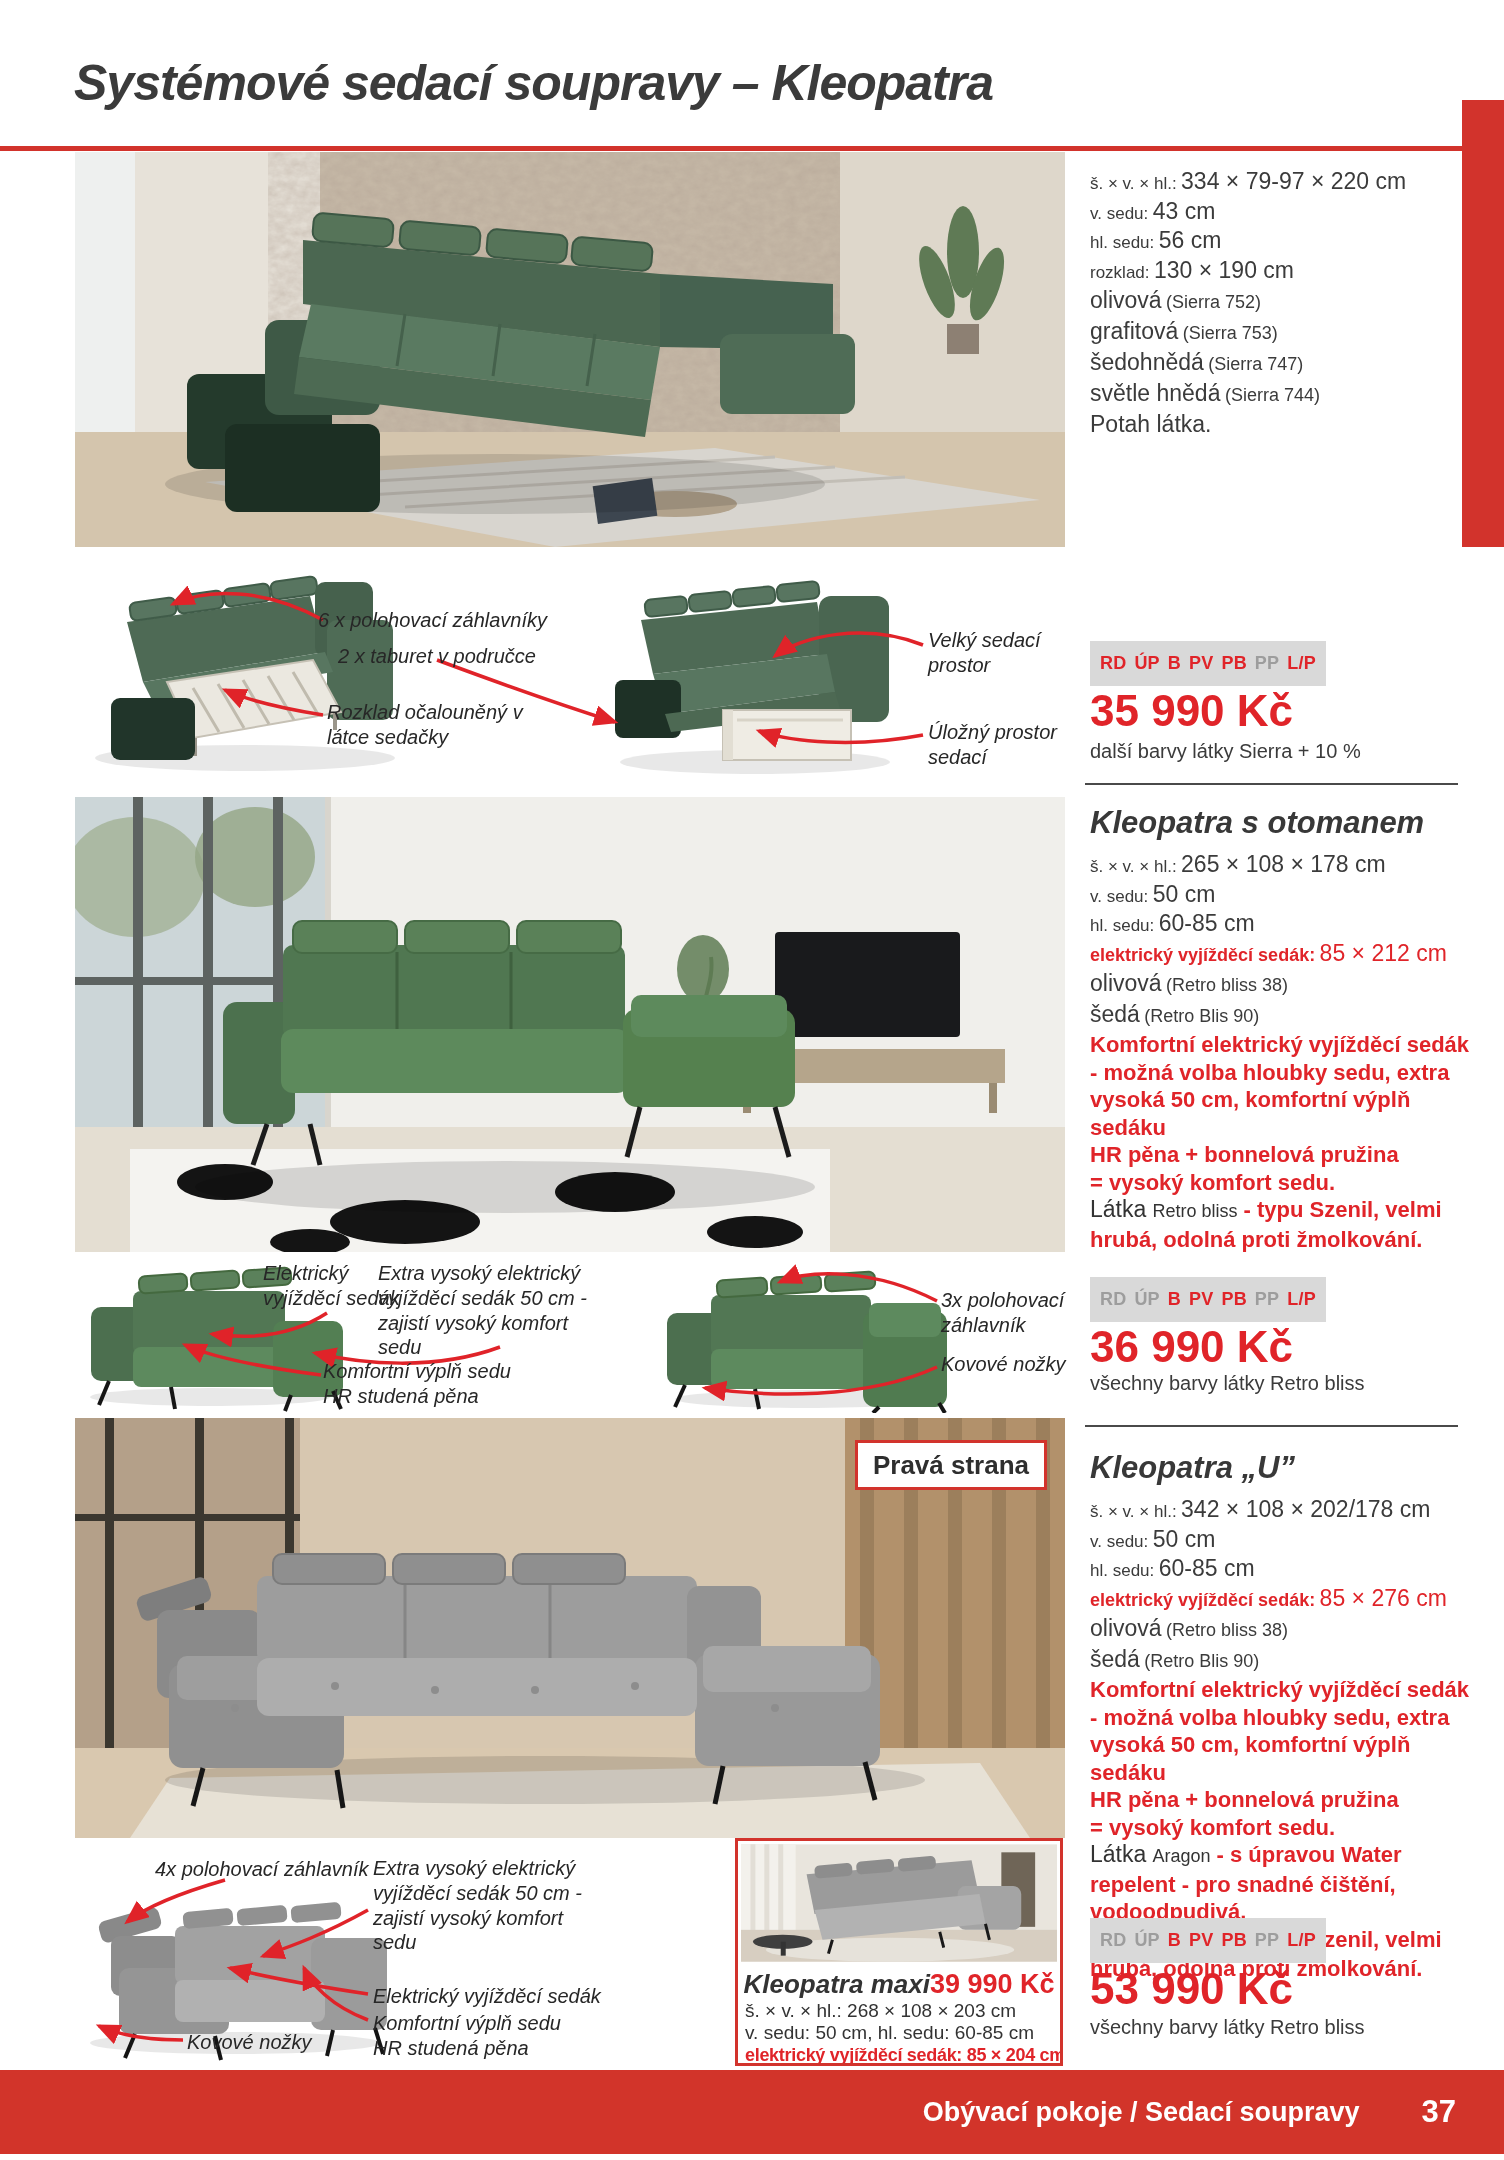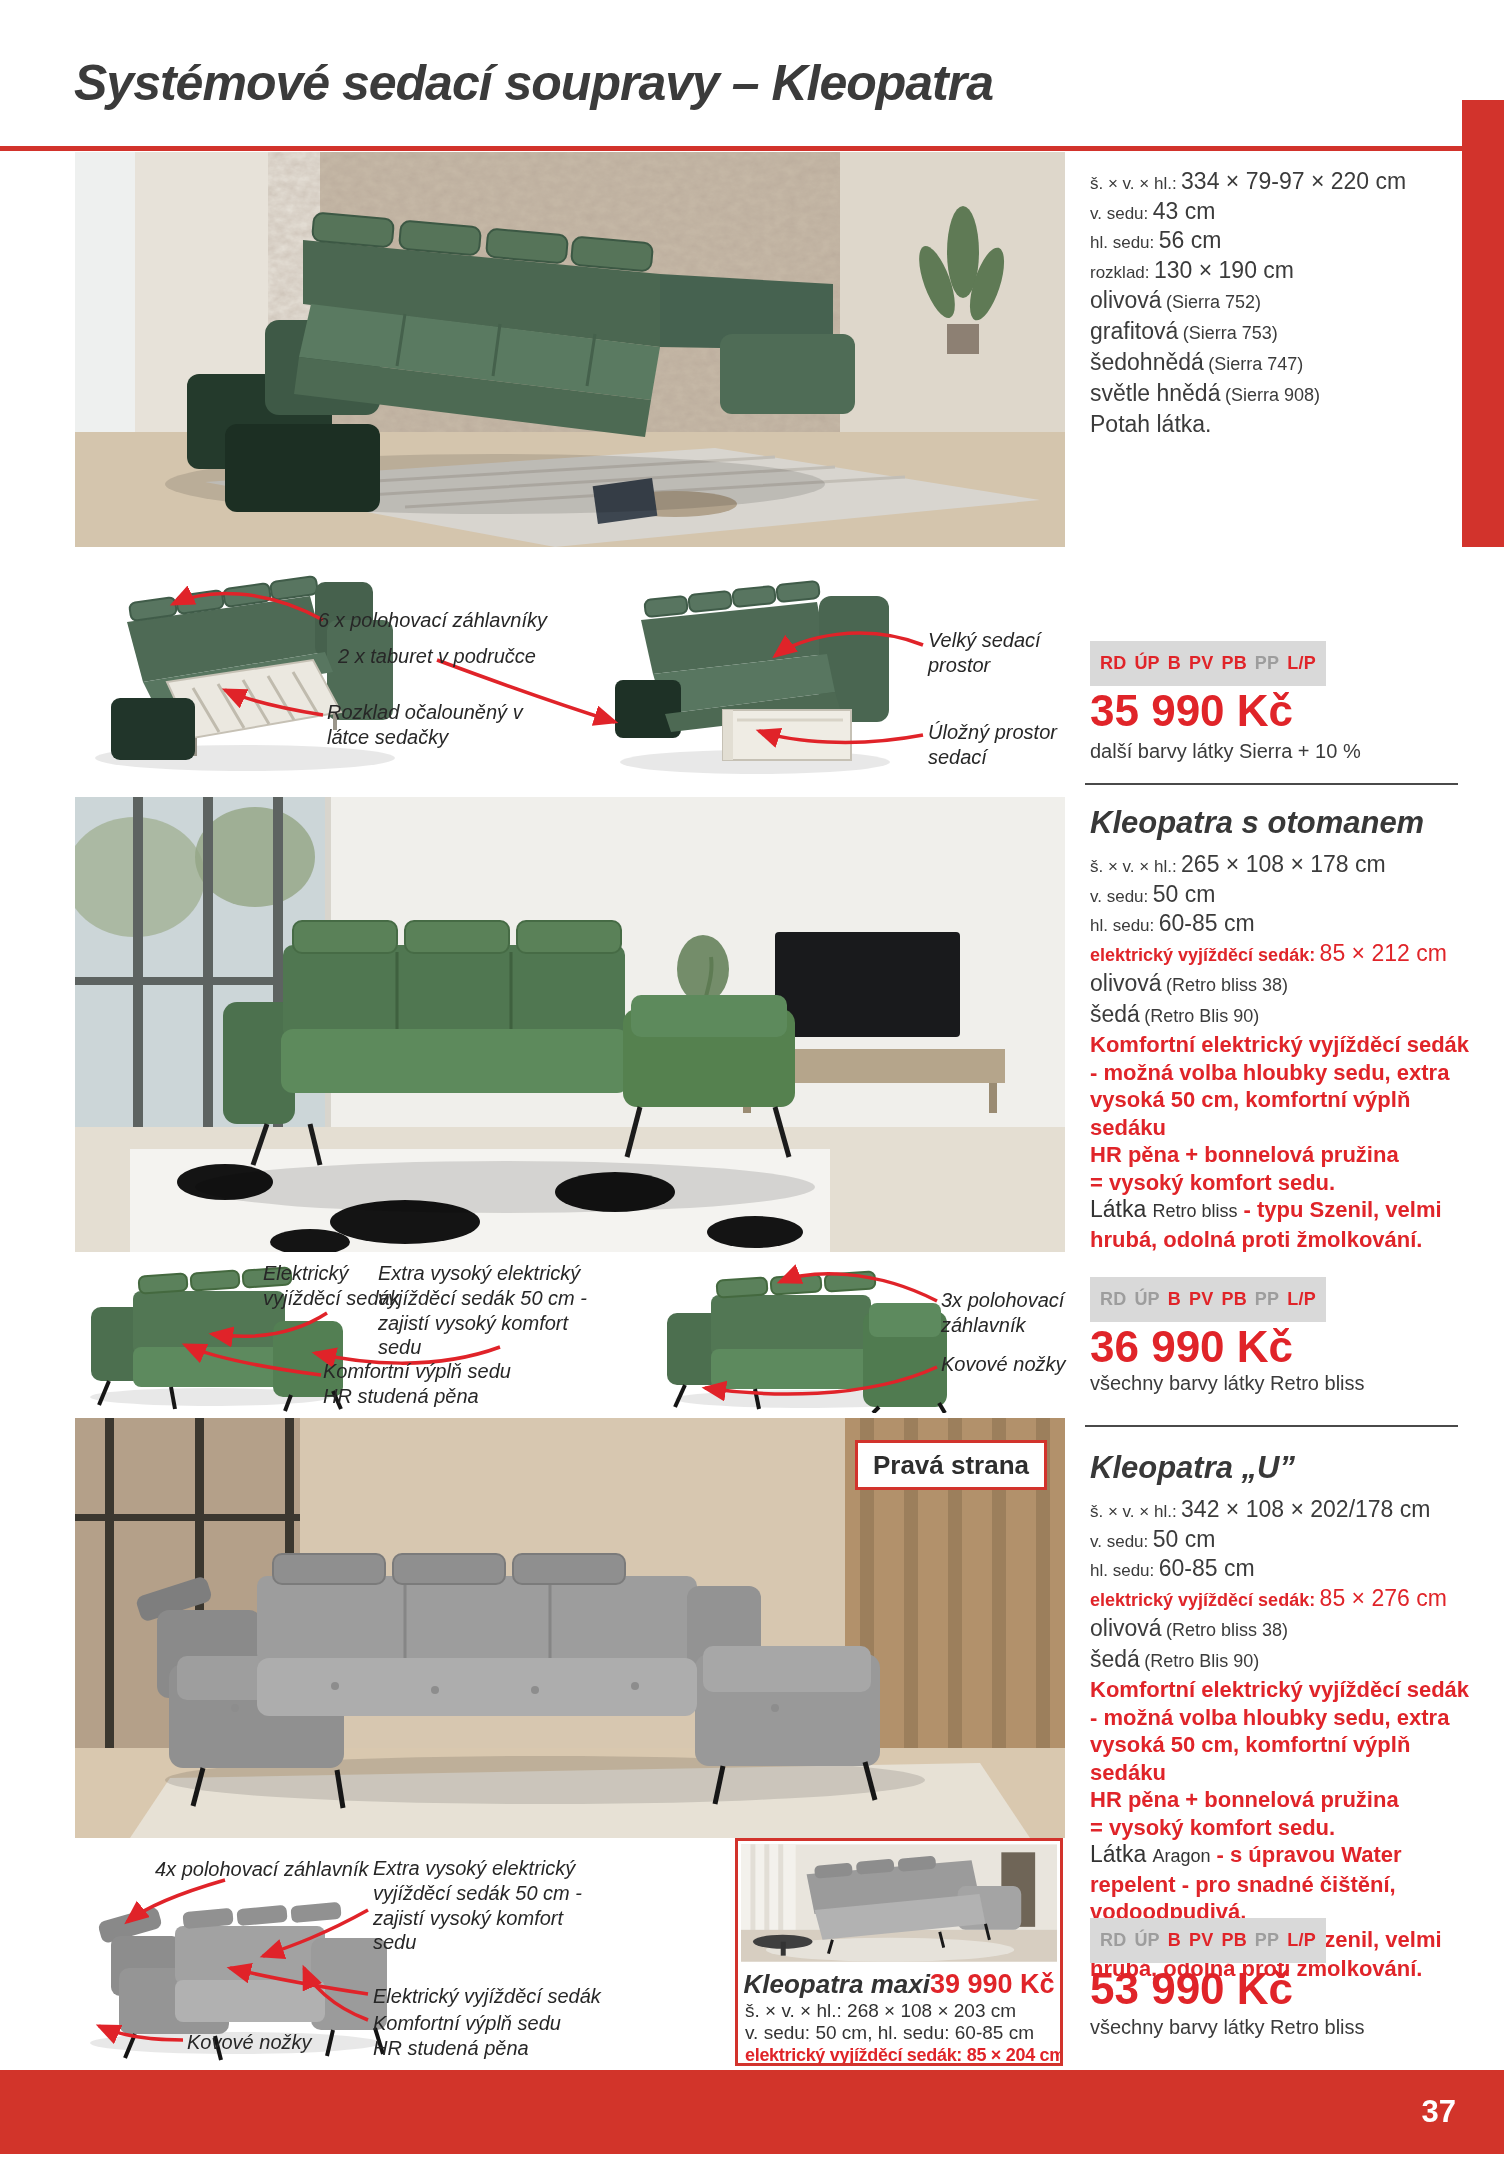--- a/index.html
+++ b/index.html
@@ -120,21 +120,21 @@
   </div>
 
   <section class="info" style="top:168px;">
     <div class="sline"><span class="sl">š. × v. × hl.:</span> <span class="sv">334 × 79-97 × 220 cm</span></div>
     <div class="sline"><span class="sl">v. sedu:</span> <span class="sv">43 cm</span></div>
     <div class="sline"><span class="sl">hl. sedu:</span> <span class="sv">56 cm</span></div>
     <div class="sline"><span class="sl">rozklad:</span> <span class="sv">130 × 190 cm</span></div>
     <div class="cline"><span class="cn">olivová</span> <span class="cc">(Sierra 752)</span></div>
     <div class="cline"><span class="cn">grafitová</span> <span class="cc">(Sierra 753)</span></div>
     <div class="cline"><span class="cn">šedohnědá</span> <span class="cc">(Sierra 747)</span></div>
-    <div class="cline"><span class="cn">světle hnědá</span> <span class="cc">(Sierra 908)</span></div>
+    <div class="cline"><span class="cn">světle hnědá</span> <span class="cc">(Sierra 744)</span></div>
     <div class="cover">Potah látka.</div>
   </section>
 
   <div class="annrow" id="annrow1">
     <svg class="cutout" style="left:0;top:10px;" width="330" height="225" viewBox="0 0 330 225">
       <ellipse cx="170" cy="198" rx="150" ry="13" fill="#000" opacity="0.09"></ellipse>
       <polygon points="52,62 235,36 250,92 68,122" fill="#4e6a55"></polygon>
       <g fill="#587560" stroke="#405c49" stroke-width="2">
         <rect x="55" y="40" width="46" height="18" rx="6" transform="rotate(-8 78 49)"></rect>
         <rect x="102" y="33" width="46" height="18" rx="6" transform="rotate(-8 125 42)"></rect>
@@ -470,16 +470,17 @@
       <span class="iname">Kleopatra maxi</span>
       <span class="iprice">39 990 Kč</span>
     </div>
     <div class="iline">š. × v. × hl.: 268 × 108 × 203 cm</div>
     <div class="iline">v. sedu: 50 cm, hl. sedu: 60-85 cm</div>
     <div class="iline redline">elektrický vyjížděcí sedák: 85 × 204 cm</div>
     
   </div>
 
   <footer id="pfooter">
+    <span class="cat">Obývací pokoje / Sedací soupravy</span>
     <span class="pageno">37</span>
   </footer>
 
 </div>
 
 </body></html>

